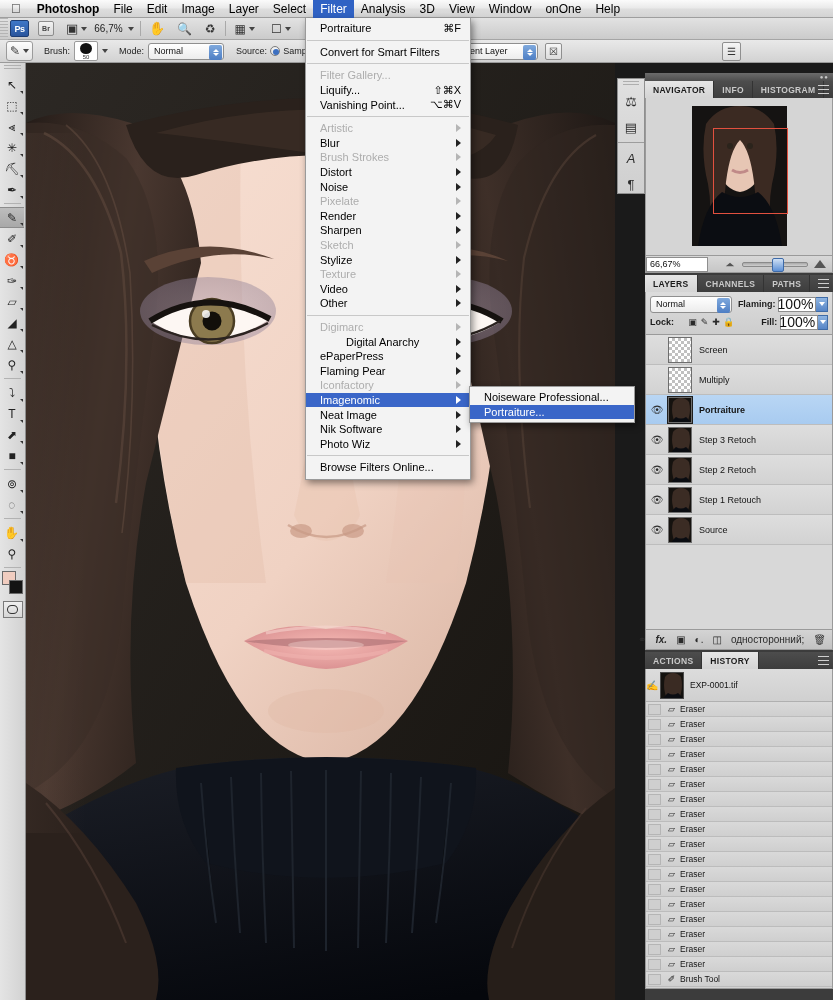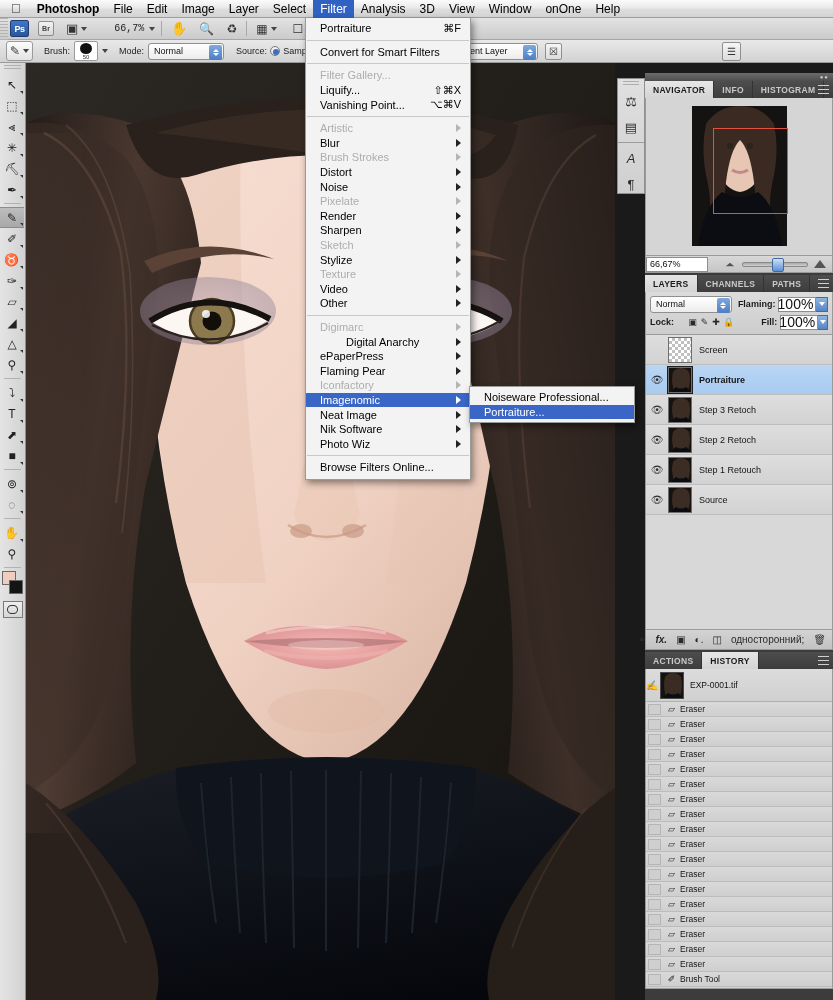--- a/index.html
+++ b/index.html
@@ -201,21 +201,21 @@
 </div>
 
 <div id="optbar1">
   <div class="grip"></div>
   <div class="psbadge">Ps</div>
   <div class="brbadge">Br</div>
   <div class="obtn" style="margin-left:9px;">
     <span style="font-size:13px;">▣</span>
     <span class="caret"></span>
   </div>
-  <div class="zoomtxt" style="margin-left:24px;font-family:Liberation Mono, monospace;">66,7%</div>
+  <div class="zoomtxt" style="margin-left:4px;">66,7%</div>
   <span class="caret" style="margin-left:5px;"></span>
   <div class="sep"></div>
   <div class="obtn">
       <span style="font-size:13px;">✋</span>
     </div>
   <div class="obtn" style="margin-left:6px;">
       <span style="font-size:12px;">🔍</span>
     </div>
   <div class="obtn" style="margin-left:6px;">
       <span style="font-size:12px;">♻</span>
@@ -579,20 +579,25 @@
           <i></i>
         </div>
     </div>
   </div>
   <div id="layerlist">
       <div class="layer">
         <div class="eye"></div>
         <div class="lthumb checker"></div>
         <span class="lname">Screen</span>
       </div>
+      <div class="layer">
+        <div class="eye"></div>
+        <div class="lthumb checker"></div>
+        <span class="lname">Multiply</span>
+      </div>
       <div class="layer sel">
         <div class="eye">👁</div>
         <div class="lthumb sel2"><svg viewBox="0 0 24 26" width="24" height="26">
             <rect width="24" height="26" fill="#15120f"></rect>
             <path d="M6 6 Q8 2 12 2 Q16 2 18 6 Q19 12 17 17 Q15 20 12 20 Q9 20 7 17 Q5 12 6 6Z" fill="#dcb7a2"></path>
             <path d="M4 4 Q7 0 12 0 Q17 0 20 4 Q22 12 20 19 Q18 25 21 26 L3 26 Q6 25 4 19 Q2 12 4 4Z" fill="#3b2c24"></path>
             <path d="M7 19 Q12 22 17 19 Q21 22 22 26 L2 26 Q3 22 7 19Z" fill="#0a0c11"></path>
           </svg></div>
         <span class="lname">Portraiture</span>
       </div>

